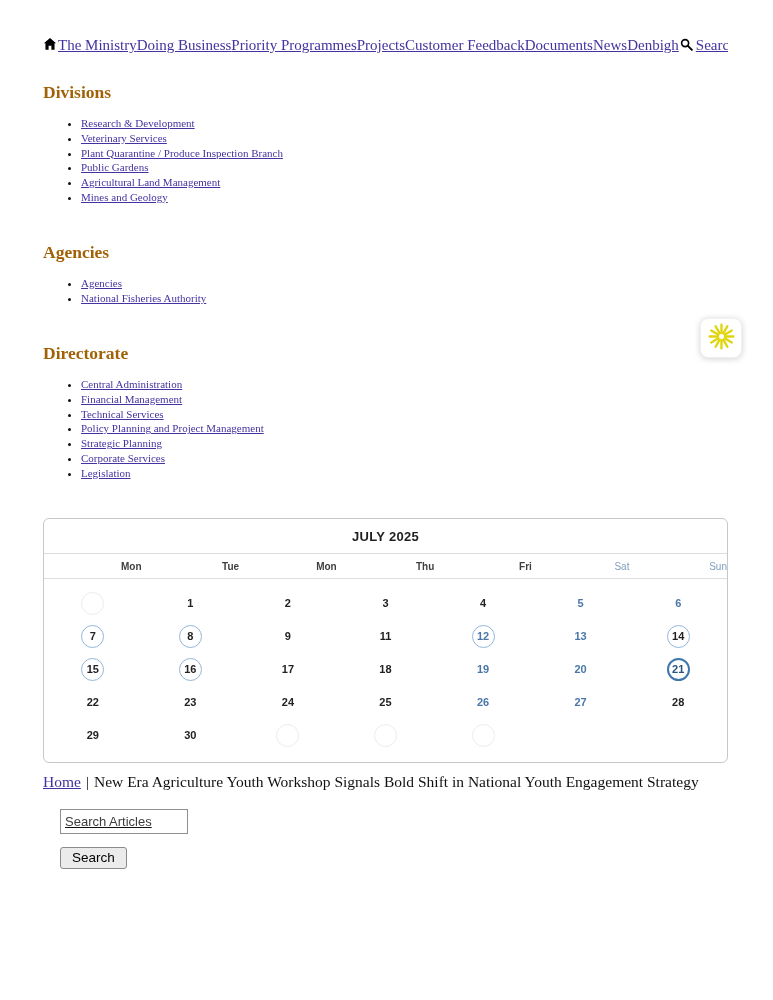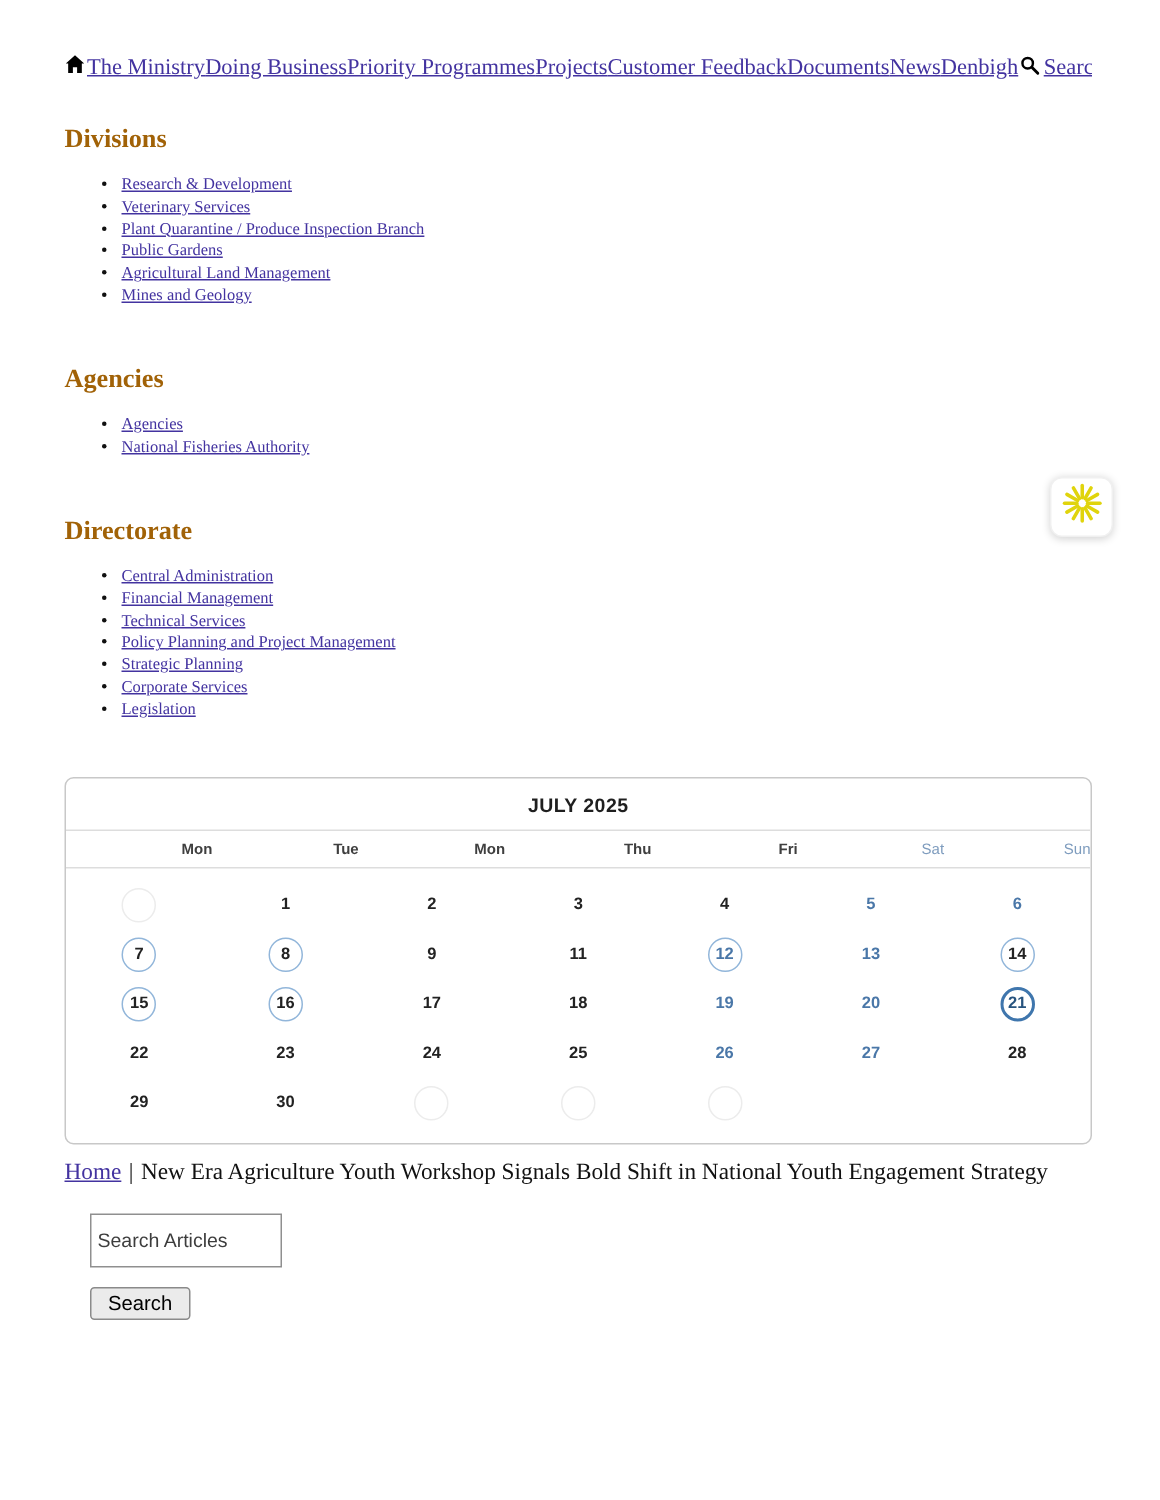--- a/index.html
+++ b/index.html
@@ -66,23 +66,23 @@
   .day.empty{border-color:#ececec;}
 
   
   .breadcrumb{margin-top:10px;font-size:15.5px;color:#111;}
   .breadcrumb a{color:var(--link);text-decoration:underline;}
   .breadcrumb .sep{margin:0 5px;}
 
   
   .search-area{margin:18px 0 0 17px;}
   .search-area input{
-    width:128px;height:36px;border:1px solid #8f8f8f;background:#fff;
+    width:128px;height:25px;border:1px solid #8f8f8f;background:#fff;
     font-family:"Liberation Sans", sans-serif;font-size:13px;padding:1px 4px;
-    color:#111;border-radius:0;
+    color:#111;border-radius:0;text-decoration:underline;
   }
   .search-area input::placeholder{color:#3d3d3d;opacity:1;}
   .search-btn{
     display:inline-block;margin:13px 0 0 0;
     font-family:"Liberation Sans", sans-serif;font-size:13.5px;color:#000;
     background:#ebebeb;border:1px solid #8a8a8a;border-radius:3px;
     padding:2px 11px 3px;cursor:pointer;
   }
   .search-btn-wrap{margin-left:17px;}
 

